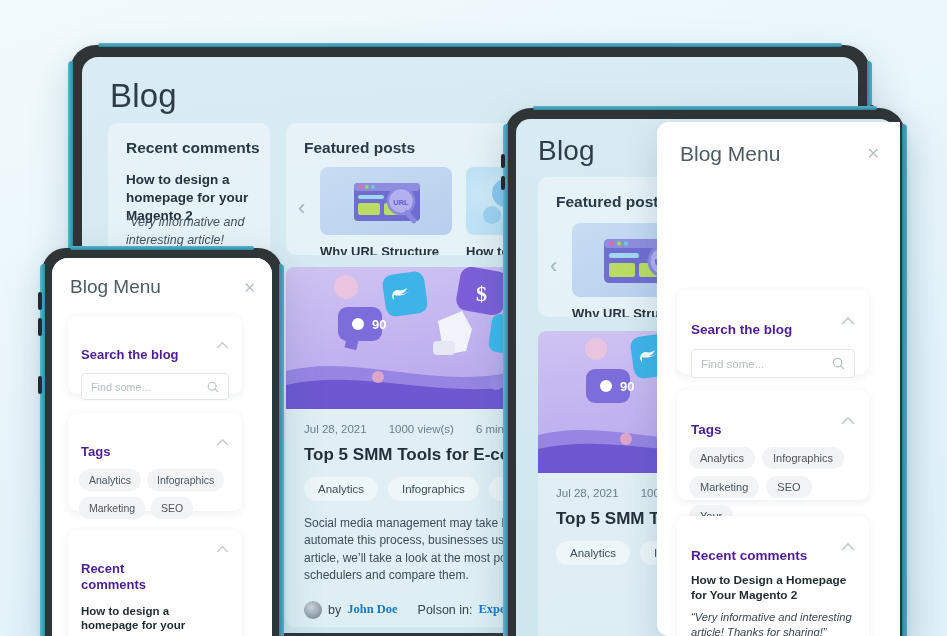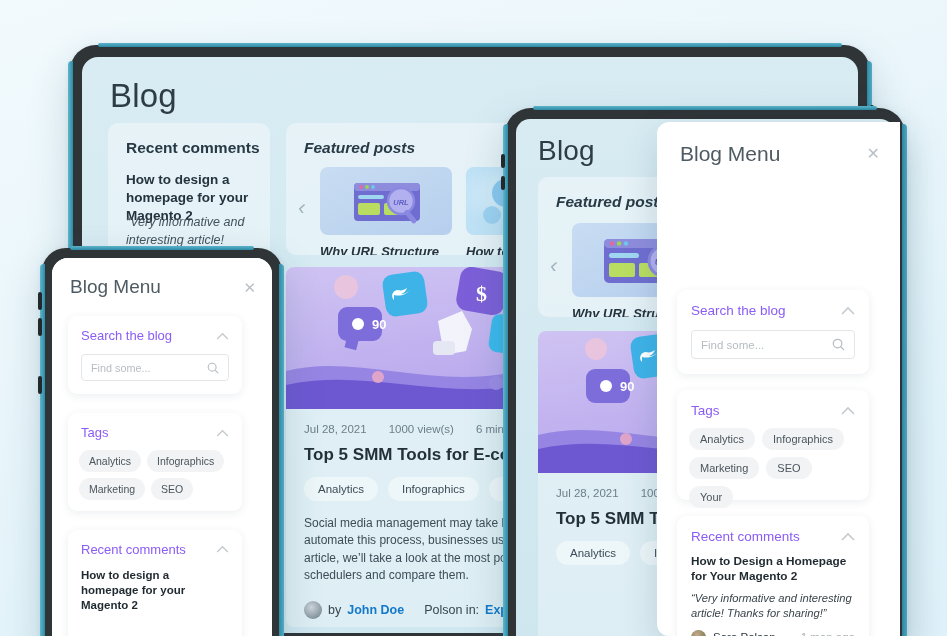--- a/index.html
+++ b/index.html
@@ -54,44 +54,44 @@
   .feat-cap{font-size:13px;font-weight:700;color:#24333d;line-height:1.3;margin-top:9px;}
   .arrow{color:#9fb3bd;font-size:22px;line-height:1;user-select:none;}
 
   
   .meta{font-size:11.5px;color:#6c7e88;}
   .art-title{font-size:17px;font-weight:700;color:#233039;}
   .chip{display:inline-block;border-radius:13px;background:rgba(255,255,255,.45);
         color:#3c4d57;font-size:11.5px;padding:6px 14px;}
   .excerpt{font-size:12px;color:#3d4c56;line-height:1.45;}
   .byline{font-size:12.5px;color:#37464f;}
-  .byline b{color:#1479c9;font-weight:700;}
+  .byline b{color:#1479c9;font-weight:700;font-family:Liberation Serif, serif;}
   .avatar{width:18px;height:18px;border-radius:50%;display:inline-block;vertical-align:-4px;}
 
   
   .menu{position:absolute;background:#ffffff;box-shadow:0 14px 34px rgba(35,80,100,.18);}
   .menu-head{display:flex;align-items:center;justify-content:space-between;}
   .menu-title{font-weight:300;color:#4f5b62;}
   .close-x{color:#b9c1c6;cursor:pointer;line-height:1;}
   .card{background:#fff;border-radius:9px;box-shadow:0 2px 9px rgba(40,70,90,.09);}
   .card-head{display:flex;align-items:center;justify-content:space-between;}
-  .card-title{font-weight:400;color:#8b5cf6;}
+  .card-title{font-weight:700;color:#4c1d95;margin-top:19px;}
   .searchbox{display:flex;align-items:center;justify-content:space-between;
              border:1px solid #e2e6e9;border-radius:4px;background:#fff;}
   .searchbox span{color:#b6bdc2;text-align:center;}
   .tag{display:inline-block;border-radius:14px;background:#f2f3f5;color:#4a555c;}
   .cmt-title{font-weight:700;color:#1f2a30;line-height:1.3;}
   .cmt-quote{font-style:italic;color:#39444b;line-height:1.38;}
   .cmt-foot{display:flex;align-items:center;}
   .cmt-name{color:#2b363d;}
   .cmt-time{color:#a6a眼;}
   .cmt-time{color:#a7afb5;margin-left:auto;}
   .av{border-radius:50%;display:inline-block;}
 
-  .clip{overflow:hidden;font-style:italic;}
+  .clip{overflow:hidden;}
 </style>
 </head>
 <body>
 
 <div class="stage">
 
   <div class="device" id="tablet">
     <div class="side-l"></div>
     <div class="side-r"></div>
     <div class="side-top"></div>

